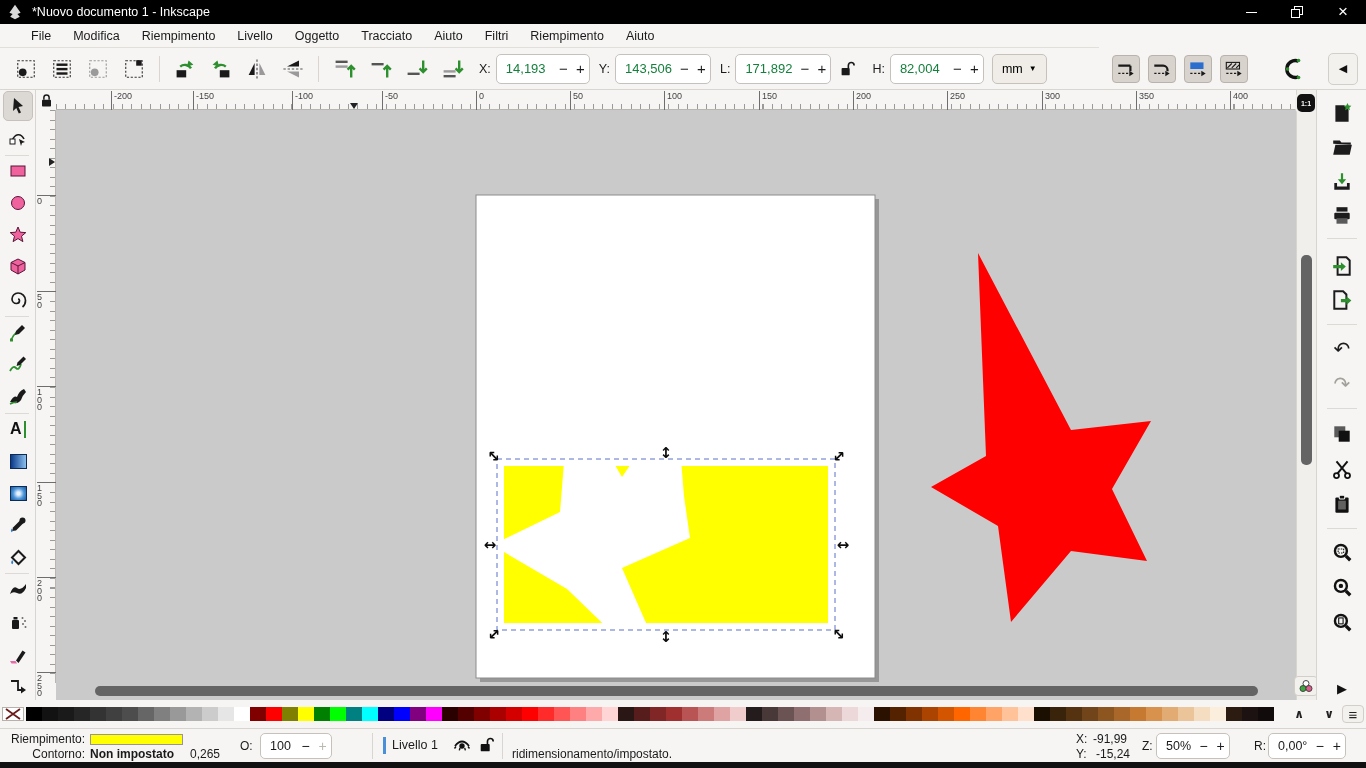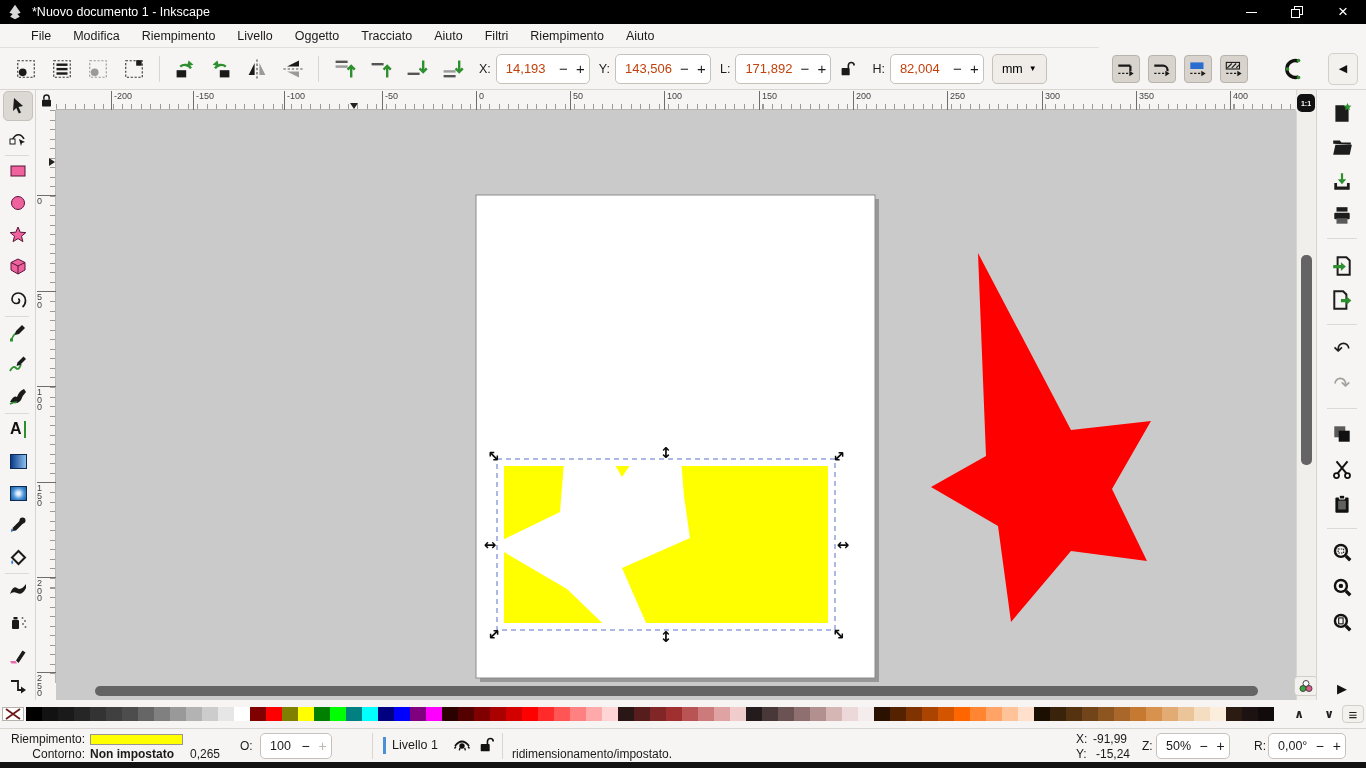--- a/index.html
+++ b/index.html
@@ -13,21 +13,21 @@
   .minbar{width:11px;height:1px;background:#fff;display:block}
   
   .menubar{position:absolute;left:0;top:24px;width:1099px;height:24px;background:#f6f5f4;display:flex;align-items:center;padding-left:20px;border-bottom:1px solid #e2deda}
   .mitem{font-size:12.5px;color:#1a1a1a;padding:3px 11px}
   
   .toolbar{position:absolute;left:0;top:48px;width:1366px;height:42px;background:#f6f5f4;display:flex;align-items:center;padding:0 8px;border-bottom:1px solid #d9d5d0}
   .tbtn{width:28px;height:28px;display:flex;align-items:center;justify-content:center;border-radius:4px;margin:0 4px}
   .vsep{width:1px;height:26px;background:#d9d5d0;margin:0 7px}
   .flab{font-size:12.5px;color:#1a1a1a;margin:0 5px 0 9px}
   .spin{display:flex;align-items:center;background:#fff;border:1px solid #c6c2bb;border-radius:5px;height:30px}
-  .spin .val{padding:0 4px 0 9px;min-width:58px;font-size:13px;color:#c2410c}
+  .spin .val{padding:0 4px 0 9px;min-width:58px;font-size:13px;color:#15803d}
   .sbtn{width:17px;text-align:center;color:#1c1c1c;font-size:15px;line-height:28px}
   .sbtn.dim{color:#bcb8b1}
   .unitbox{display:flex;align-items:center;background:#f0ede9;border:1px solid #c6c2bb;border-radius:5px;height:30px;padding:0 9px;font-size:12.5px;gap:6px;margin-left:8px}
   .toggled{background:#d8d3cd;border:1px solid #b8b3ac}
   .collapsebtn{width:30px;height:32px;background:#f3f1ee;border:1px solid #d2cec8;border-radius:5px;display:flex;align-items:center;justify-content:center;font-size:11px;color:#111}
   
   .toolbox{position:absolute;left:0;top:90px;width:36px;height:610px;background:#f6f5f4;border-right:1px solid #d8d4cf}
   .tool{position:absolute;left:3px;width:30px;height:30px;display:flex;align-items:center;justify-content:center;border-radius:5px}
   .tool.active{background:#dcd8d3;border:1px solid #c6c1ba}
   .tsep{position:absolute;left:5px;width:24px;height:1px;background:#ddd9d4}
@@ -384,21 +384,21 @@
 <div class="corner">
   <svg class="i" width="15" height="15" viewBox="0 0 20 20">
       <rect x="4" y="9" width="12" height="9" rx="1" fill="#1a1a1a"></rect>
       <path d="M6.5 9 V6 a3.5 3.5 0 0 1 7 0 V9" stroke="#1a1a1a" stroke-width="2" fill="none"></path>
     </svg>
 </div>
 <div class="hruler">
 
 <span class="hlab" style="left: 43px; margin-left: 12px;">-200</span>
     <span class="hlab" style="left: 137px;">-150</span>
-    <span class="hlab" style="left: 228px;">-100</span>
+    <span class="hlab" style="left: 236px;">-100</span>
     <span class="hlab" style="left: 326px;">-50</span>
     <span class="hlab" style="left: 420px;">0</span>
     <span class="hlab" style="left: 514px;">50</span>
     <span class="hlab" style="left: 608px;">100</span>
     <span class="hlab" style="left: 703px;">150</span>
     <span class="hlab" style="left: 797px;">200</span>
     <span class="hlab" style="left: 891px;">250</span>
     <span class="hlab" style="left: 986px;">300</span>
     <span class="hlab" style="left: 1080px;">350</span>
     <span class="hlab" style="left: 1174px;">400</span>

